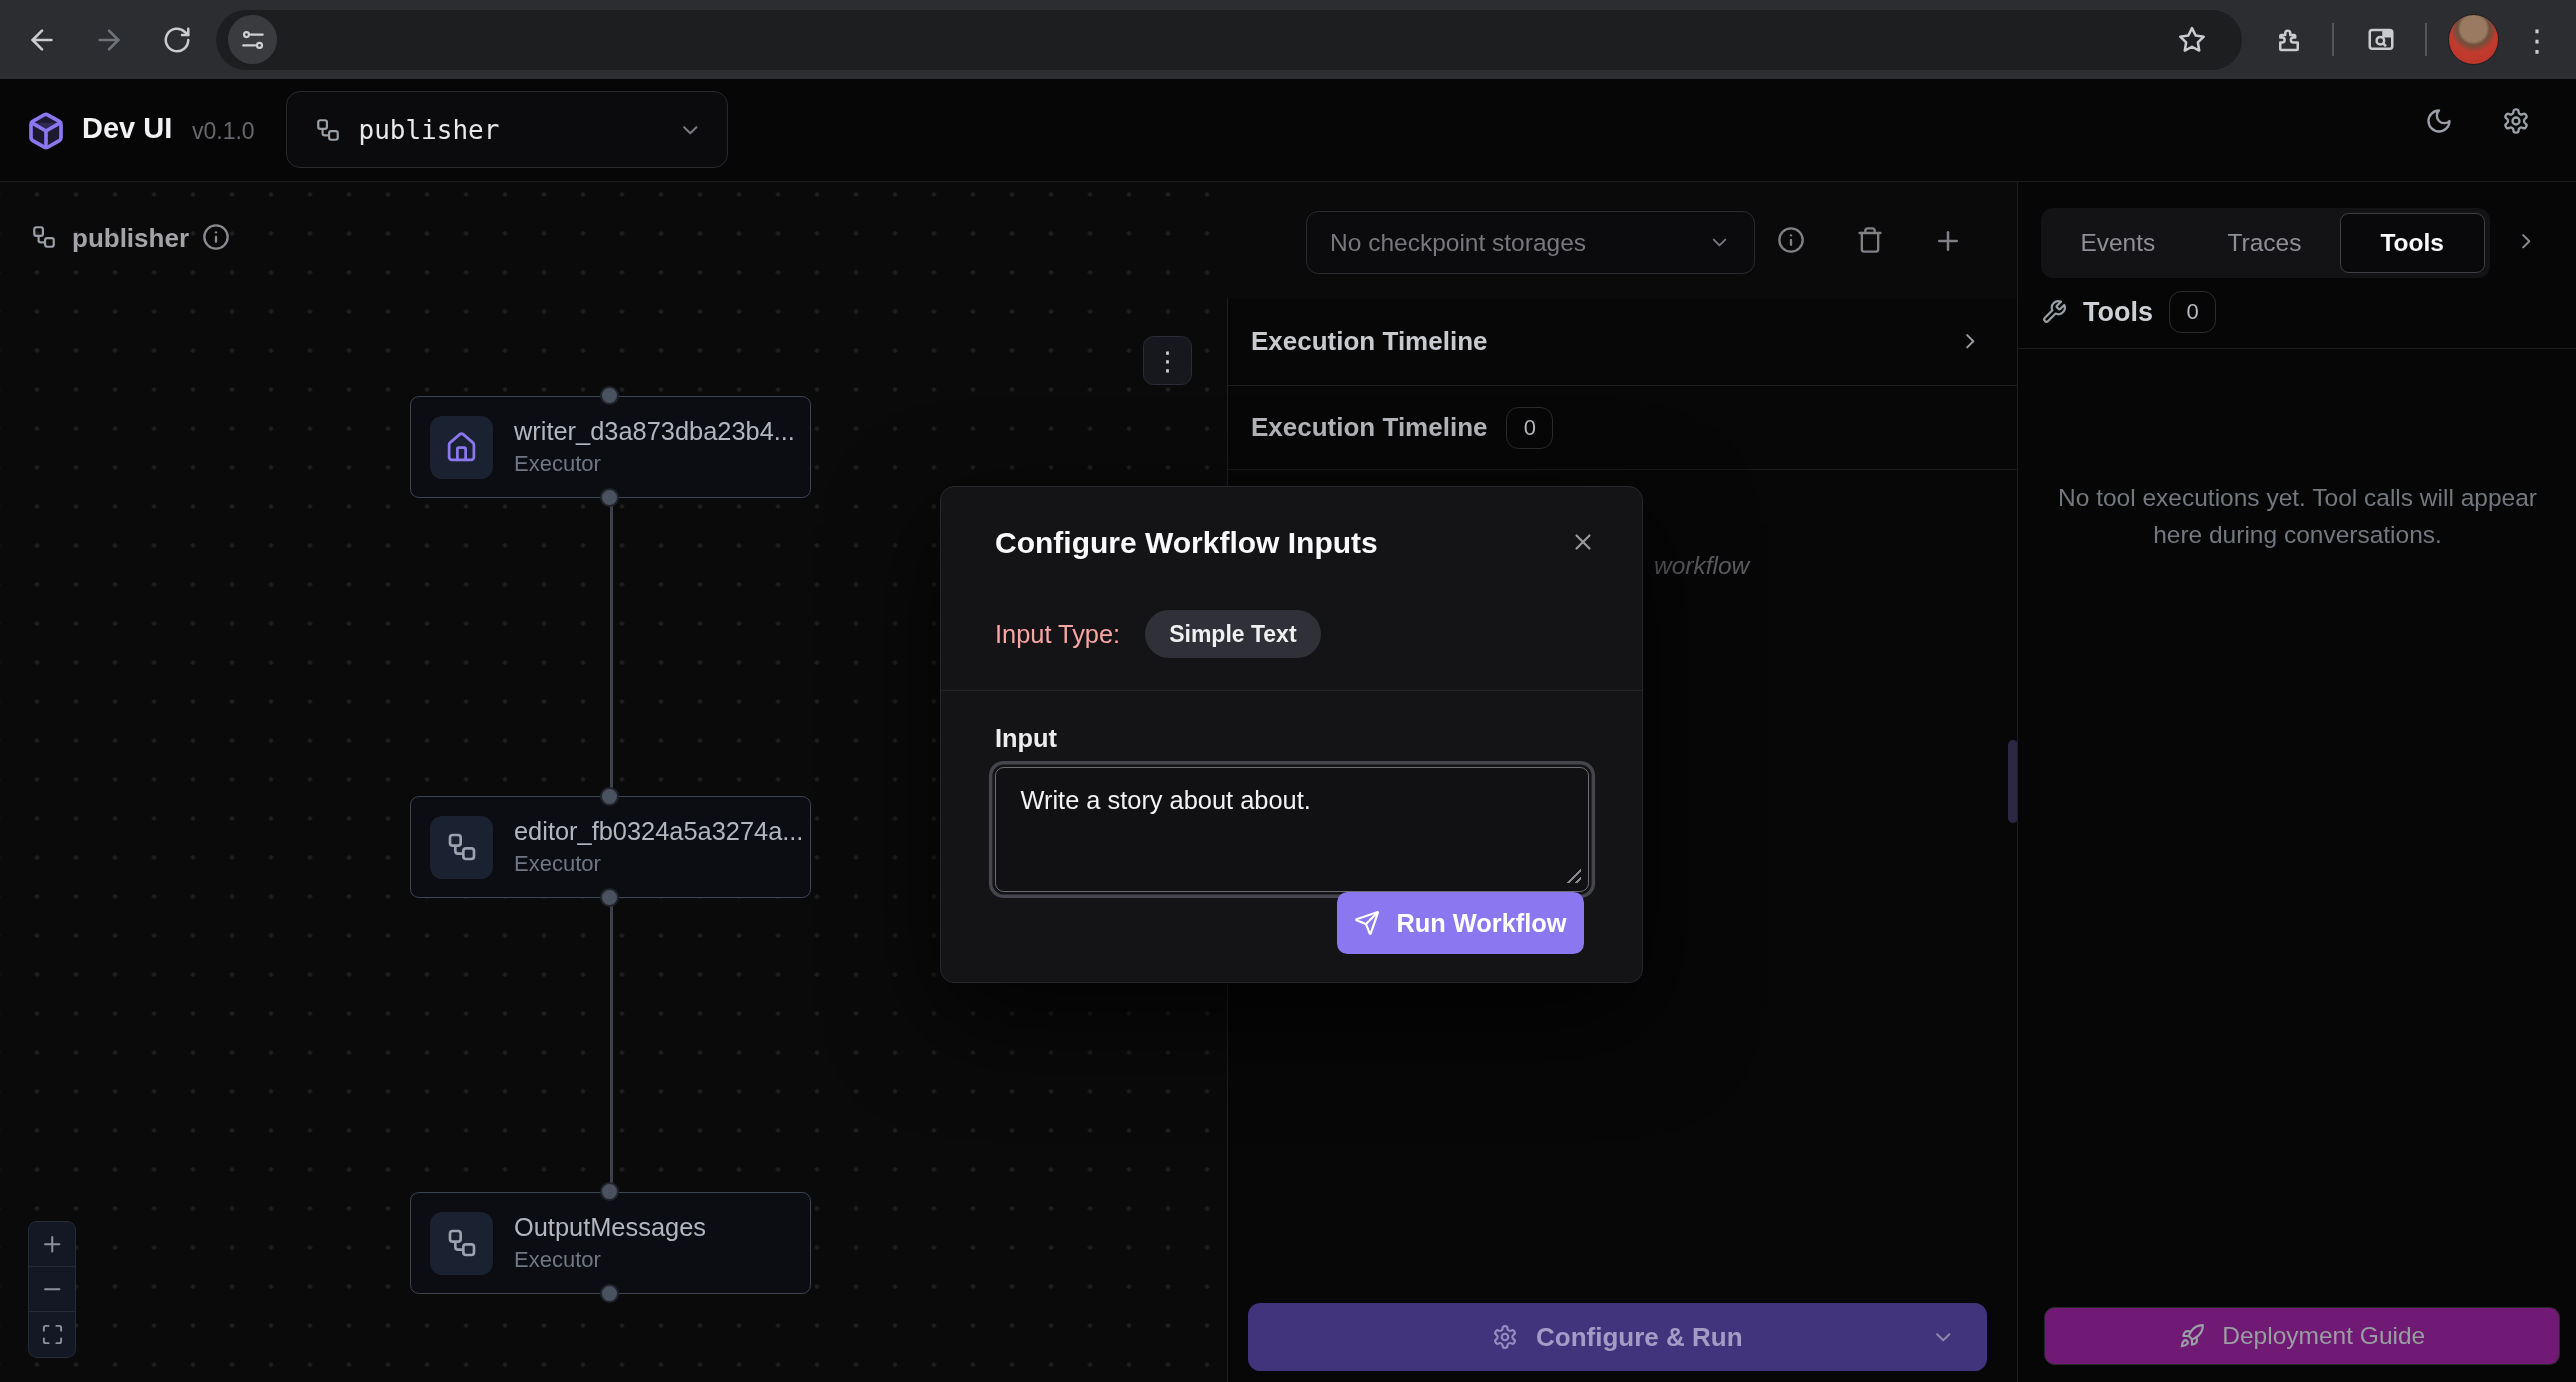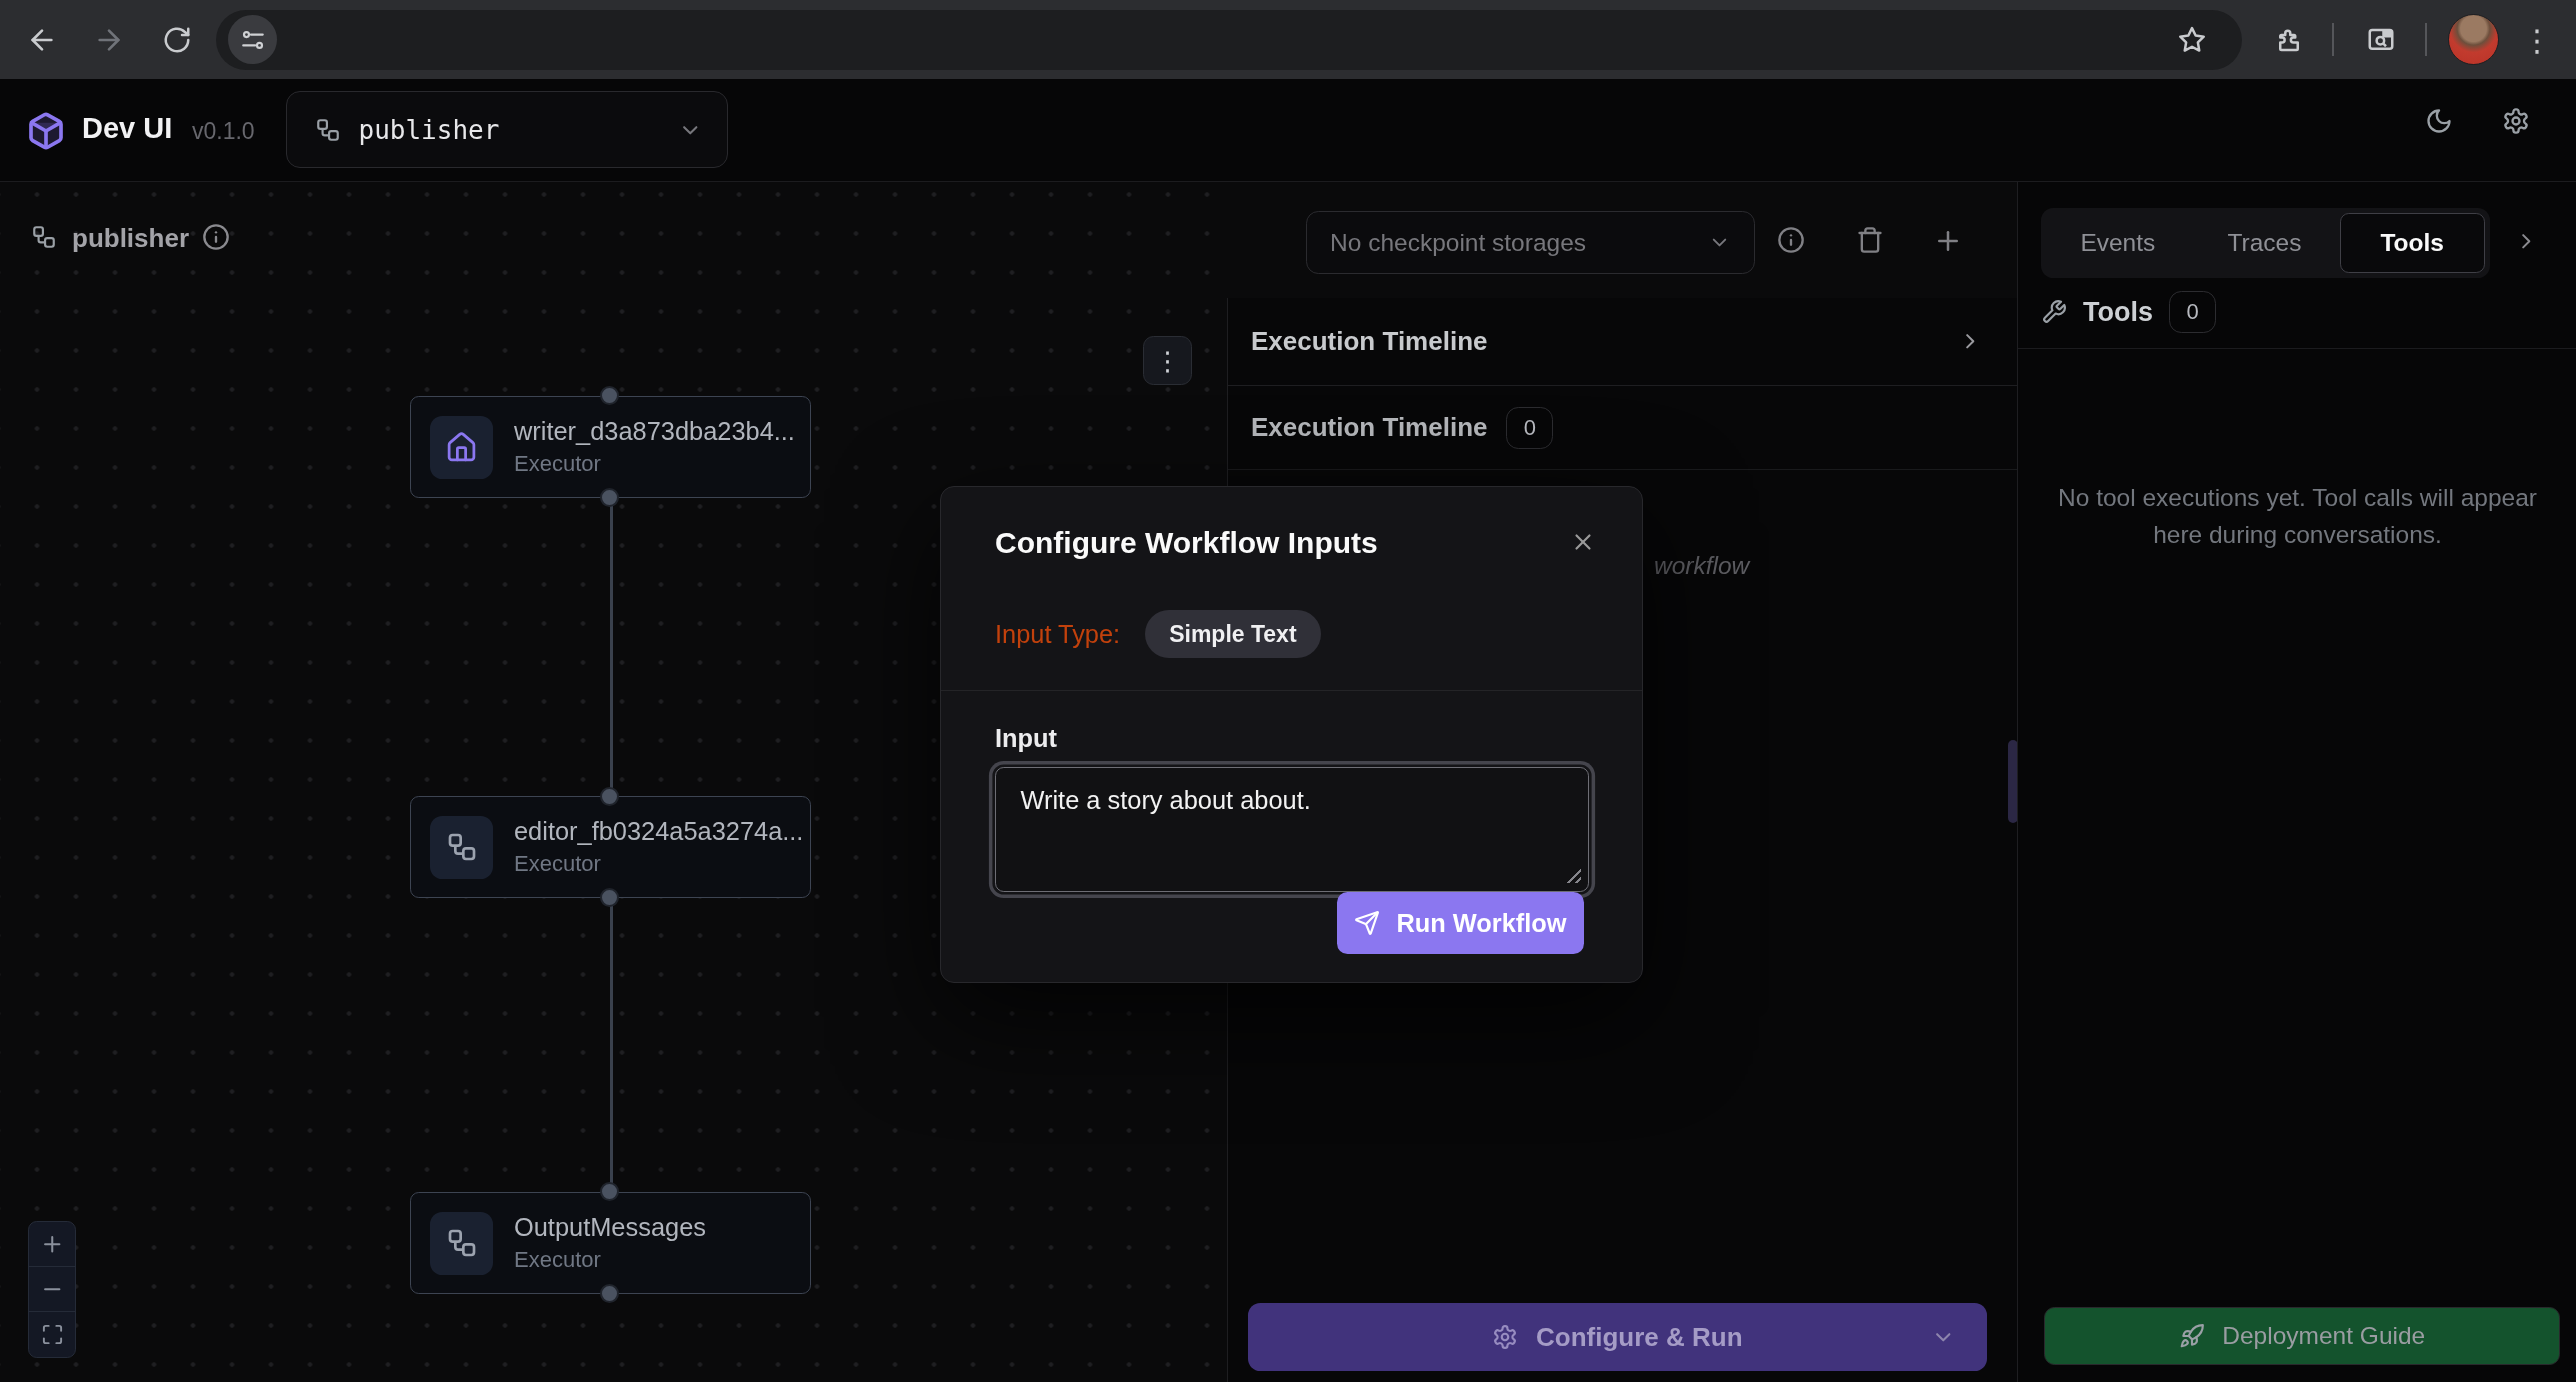--- a/index.html
+++ b/index.html
@@ -94,31 +94,31 @@
           display:flex; align-items:center; padding:5.3px; gap:3.5px; }
   .tab { flex:1; height:60px; display:flex; align-items:center; justify-content:center;
          font-size:24.5px; color:#8f9096; border-radius:8.8px; }
   .tab.active { background:#09090b; border:0.9px solid #3f3f46; color:#fafafa; font-weight:600; }
   #tools-header { left:23px; top:109px; display:flex; align-items:center; gap:16px; }
   #tools-header .t { font-size:27px; font-weight:bold; color:#cdd0d4; }
   #rp-divider { left:0; top:166px; width:559px; height:0.9px; background:#1b1b1e; }
   #tools-empty { left:23px; top:252px; width:513px; text-align:center; font-size:24.5px;
                  line-height:1.5; color:#73777e;margin-top:46px; }
   #deploy-btn { left:26px; top:1125px; width:516px; height:58px; border:0.9px solid #29292c; border-radius:10.5px;
-                background:#14532d; display:flex; align-items:center; justify-content:center; gap:17.5px;
+                background:#701a75; display:flex; align-items:center; justify-content:center; gap:17.5px;
                 color:#9a9da2; }
   #deploy-btn .lbl { font-size:24.5px; }
 
   
   #modal { left:940px; top:486px; width:703px; height:497px; background:#141417; border:0.9px solid #28282c;
            border-radius:14px; box-shadow:0 35px 105px rgba(0,0,0,.75); }
   #modal-title { position:absolute; left:54px; top:39px; font-size:30px; font-weight:bold; color:#fafafa; }
   #modal-close { position:absolute; right:46px; top:42px; color:#9a9a9a; }
   #input-type-row { position:absolute; left:54px; top:123px; display:flex; align-items:center; gap:24.5px; }
-  #input-type-label { font-size:25.4px; color:#c2410c; }
+  #input-type-label { font-size:25.4px; color:#fca5a5; }
   #input-type-badge { background:#303038; border-radius:875px; padding:10.5px 24.5px; font-size:23px;
                       font-weight:bold; color:#f0f0f2; }
   #modal-divider { position:absolute; left:0; top:203px; width:100%; height:0.9px; background:rgba(255,255,255,.07); }
   #input-label { position:absolute; left:54px; top:237px; font-size:25.4px; font-weight:bold; color:#ececee; }
   #wf-textarea { position:absolute; left:54px; top:280px; width:594px; height:125px; background:#111113;
                  border:1.8px solid #6e6e75; border-radius:8.8px;
                  box-shadow:0 0 0 2.6px #141417, 0 0 0 6.1px #45454d;
                  color:#f2f2f2; font-size:25.4px; font-family:"Liberation Sans",sans-serif;
                  padding:17.5px 24.5px; resize:none; outline:none; }
   #resize-grip { position:absolute; left:624px; top:380px; width:16px; height:16px;

